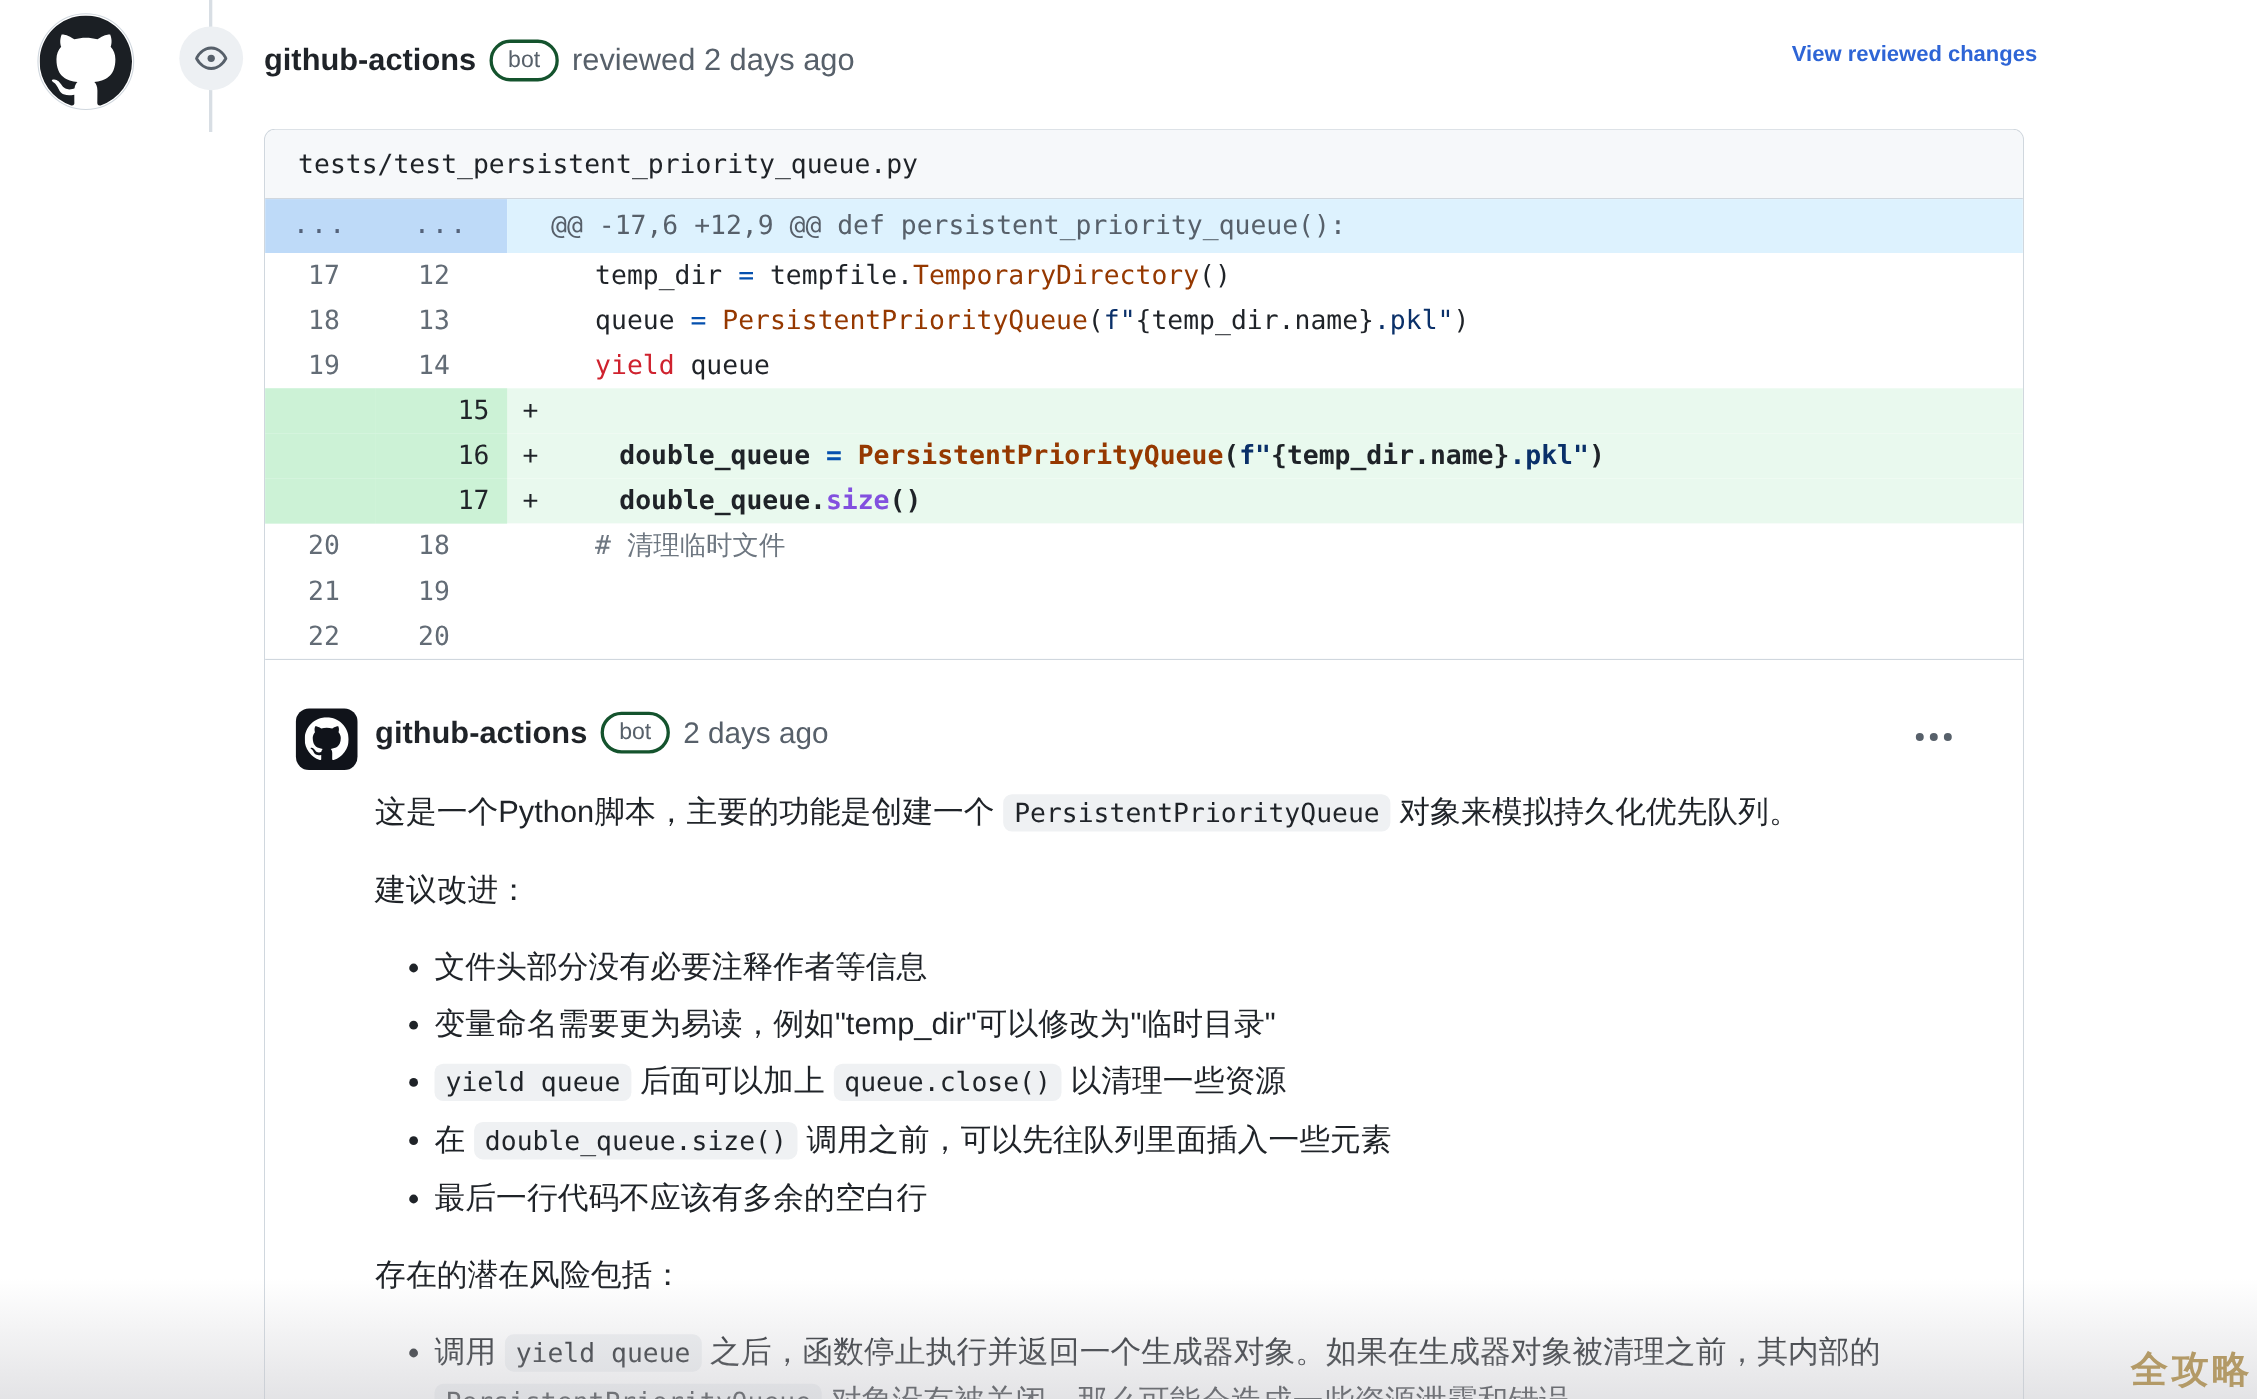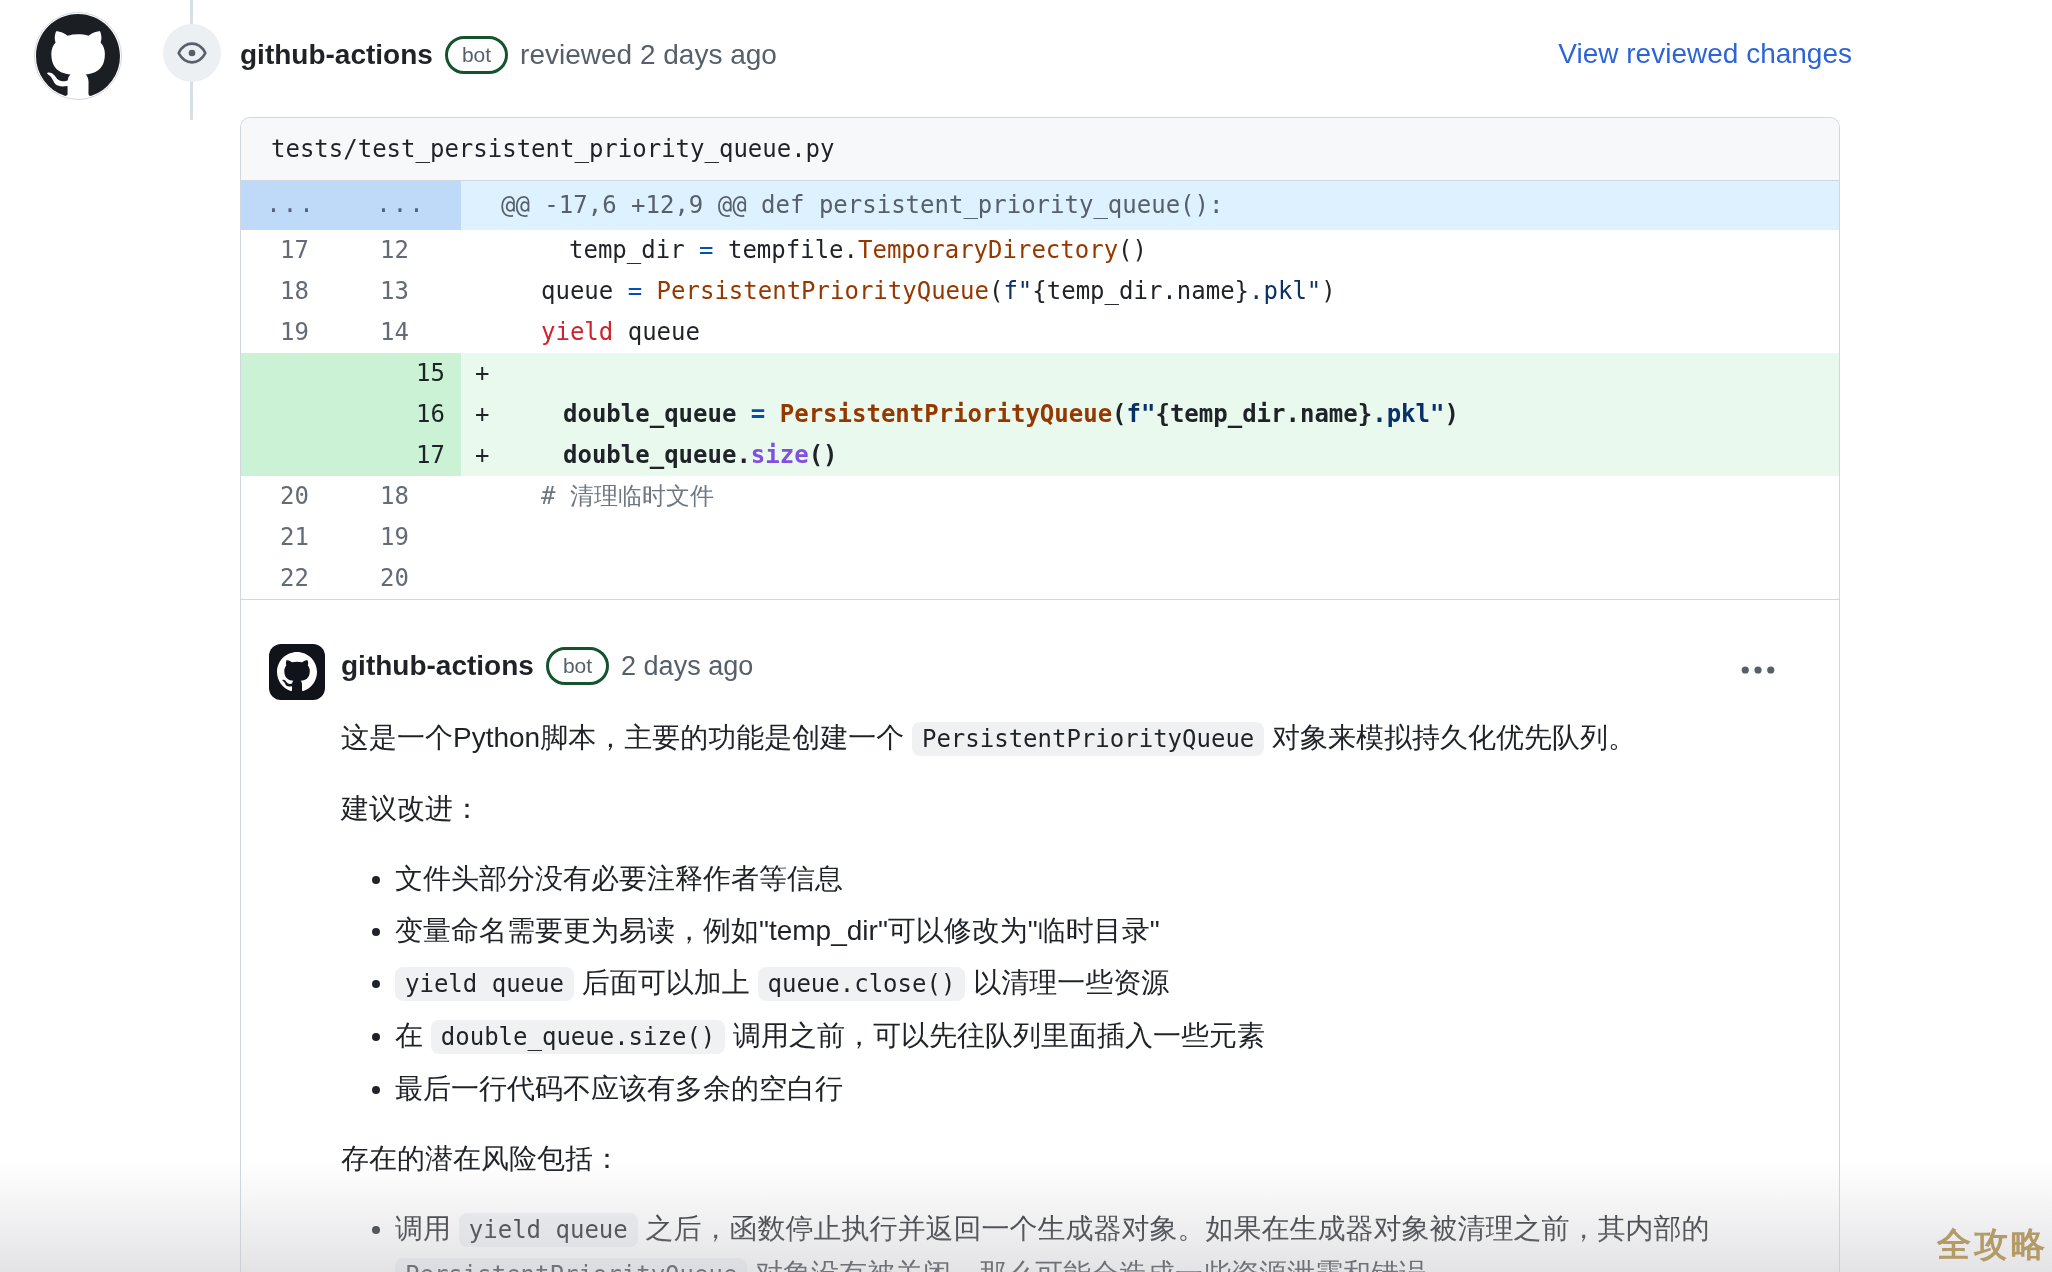--- a/index.html
+++ b/index.html
@@ -26,21 +26,21 @@
     position:absolute; left:240px; top:36px; width:1300px;
     display:flex; align-items:center; gap:12px; font-size:28px;
   }
   .review-author { font-weight:700; color:#1f2328; }
   .bot-badge {
     display:inline-block; border:3px solid #14532d; border-radius:999px;
     color:#57606a; font-size:21px; line-height:32px; padding:0 14px; background:#fff;
   }
   .review-action { color:#57606a; }
   .view-link {
-    position:absolute; right:200px; top:38px; color:#2e65d6; font-size:28px; font-weight:400;
+    position:absolute; right:200px; top:38px; color:#2e65d6; font-size:20px; font-weight:700;
     text-decoration:none; cursor:pointer;
   }
 
   
   .card {
     position:absolute; left:240px; top:117px; width:1600px; height:1200px;
     border:1px solid #d0d7de; border-bottom:none; border-radius:10px 10px 0 0;
     background:#fff; overflow:hidden;
   }
   .file-header {
@@ -135,21 +135,21 @@
         <span class="dots d2">...</span>
       </div>
       <div class="hunk-content">@@ -17,6 +12,9 @@ def persistent_priority_queue():</div>
     </div>
 
     <div class="mono" id="diff-rows">
         <div class="code-row context">
           <span class="num num1">17</span>
           <span class="num num2">12</span>
           <span class="marker"></span>
-          <span class="code"><span style="color: rgb(31, 35, 40); margin-left: 28px;">temp_dir </span><span style="color: rgb(5, 80, 174);">=</span><span style="color: rgb(31, 35, 40);"> tempfile.</span><span style="color: rgb(149, 56, 0);">TemporaryDirectory</span><span style="color: rgb(31, 35, 40);">()</span></span>
+          <span class="code"><span style="color: rgb(31, 35, 40);">temp_dir </span><span style="color: rgb(5, 80, 174);">=</span><span style="color: rgb(31, 35, 40);"> tempfile.</span><span style="color: rgb(149, 56, 0);">TemporaryDirectory</span><span style="color: rgb(31, 35, 40);">()</span></span>
         </div>
         <div class="code-row context">
           <span class="num num1">18</span>
           <span class="num num2">13</span>
           <span class="marker"></span>
           <span class="code"><span style="color: rgb(31, 35, 40);">queue </span><span style="color: rgb(5, 80, 174);">=</span><span style="color: rgb(31, 35, 40);"> </span><span style="color: rgb(149, 56, 0);">PersistentPriorityQueue</span><span style="color: rgb(31, 35, 40);">(</span><span style="color: rgb(10, 48, 105);">f"</span><span style="color: rgb(31, 35, 40);">{temp_dir.name}</span><span style="color: rgb(10, 48, 105);">.pkl"</span><span style="color: rgb(31, 35, 40);">)</span></span>
         </div>
         <div class="code-row context">
           <span class="num num1">19</span>
           <span class="num num2">14</span>

